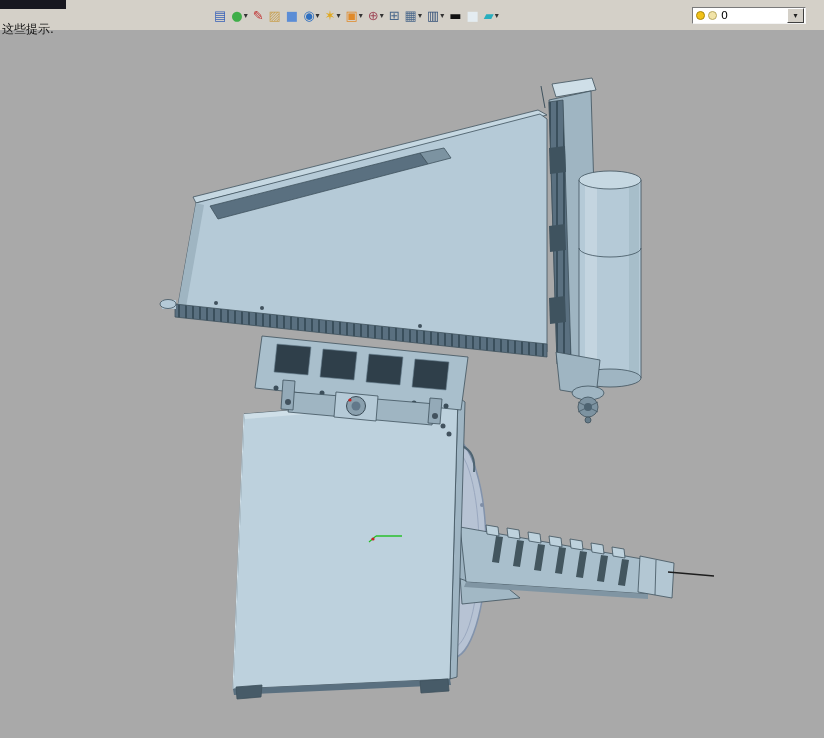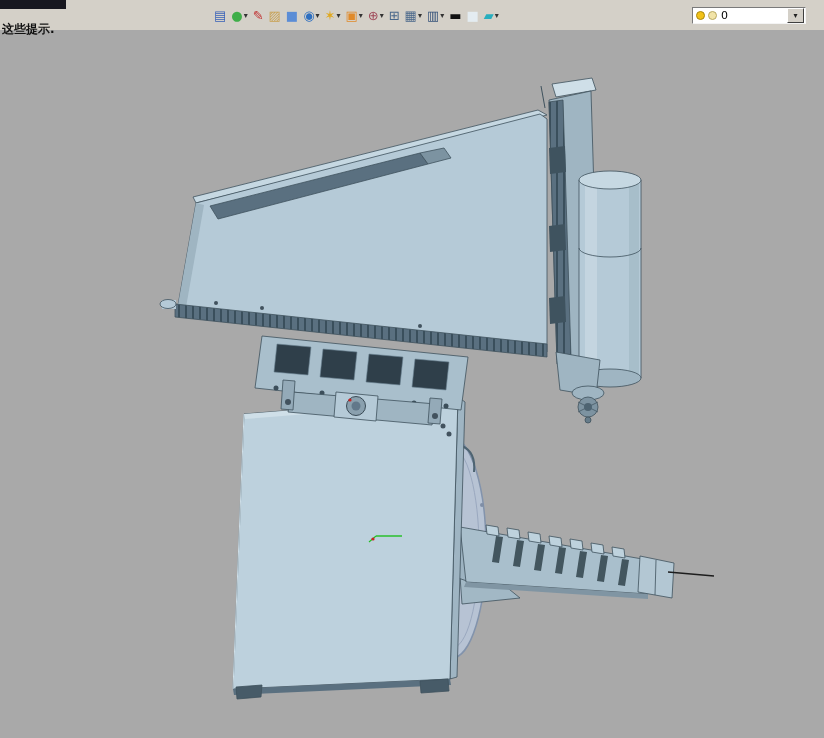--- a/index.html
+++ b/index.html
@@ -3,21 +3,21 @@
 <meta charset="utf-8">
 <style>
   html,body{margin:0;padding:0;}
   body{
     width:824px;height:738px;position:relative;overflow:hidden;
     background:var(--viewport_bg,#a9a9a9);
     font-family:"DejaVu Sans","Liberation Sans",sans-serif;
   }
   .topbar{position:absolute;top:0;left:0;width:824px;height:30px;background:var(--toolbar_bg,#d4d0c8);}
   .corner-frag{position:absolute;top:0;left:0;width:66px;height:9px;background:var(--corner_dark,#17171f);}
-  .hint{position:absolute;top:21px;left:2px;font-size:12px;color:#111;z-index:6;white-space:nowrap;font-weight:bold;}
+  .hint{position:absolute;top:21px;left:2px;font-size:12px;color:#111;z-index:6;white-space:nowrap;}
   .toolbar{position:absolute;left:212px;top:4px;height:22px;display:flex;align-items:center;gap:1px;z-index:5;}
   .tbtn{display:inline-flex;align-items:center;height:20px;padding:0 2px;cursor:default;}
   .glyph{font-size:13px;line-height:1;}
   .arrow{font-size:8px;color:#333;margin-left:1px;}
   .combo{
     position:absolute;left:692px;top:7px;width:114px;height:17px;box-sizing:border-box;
     background:var(--combo_bg,#fff);border:1px solid #7a7a7a;
     border-right-color:#f4f4f4;border-bottom-color:#f4f4f4;
     display:flex;align-items:center;padding-left:3px;z-index:5;
   }

